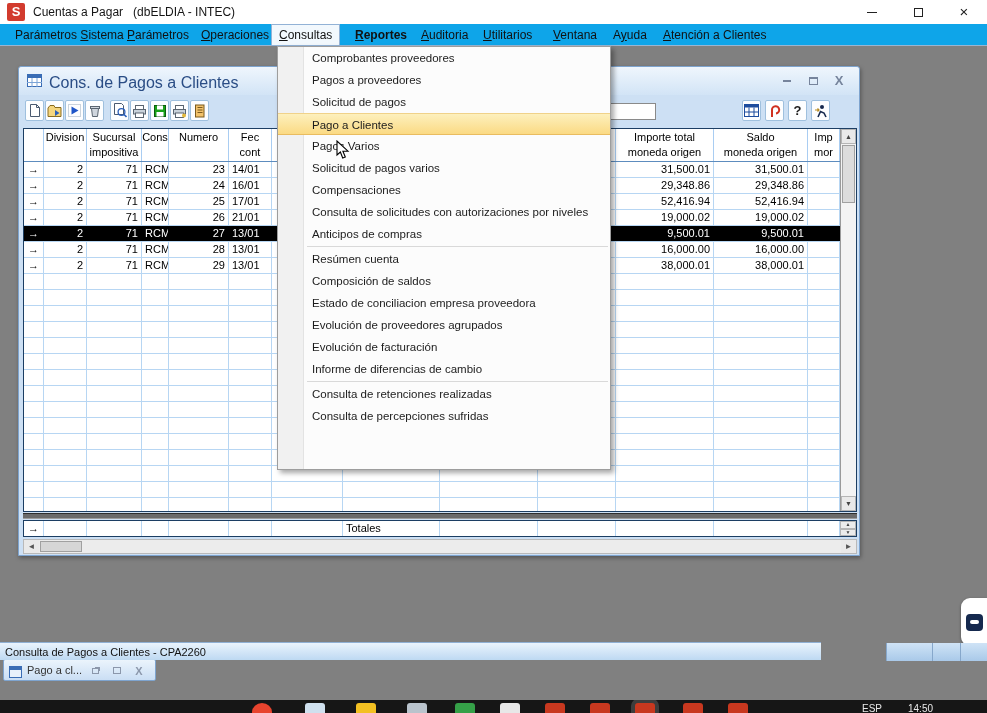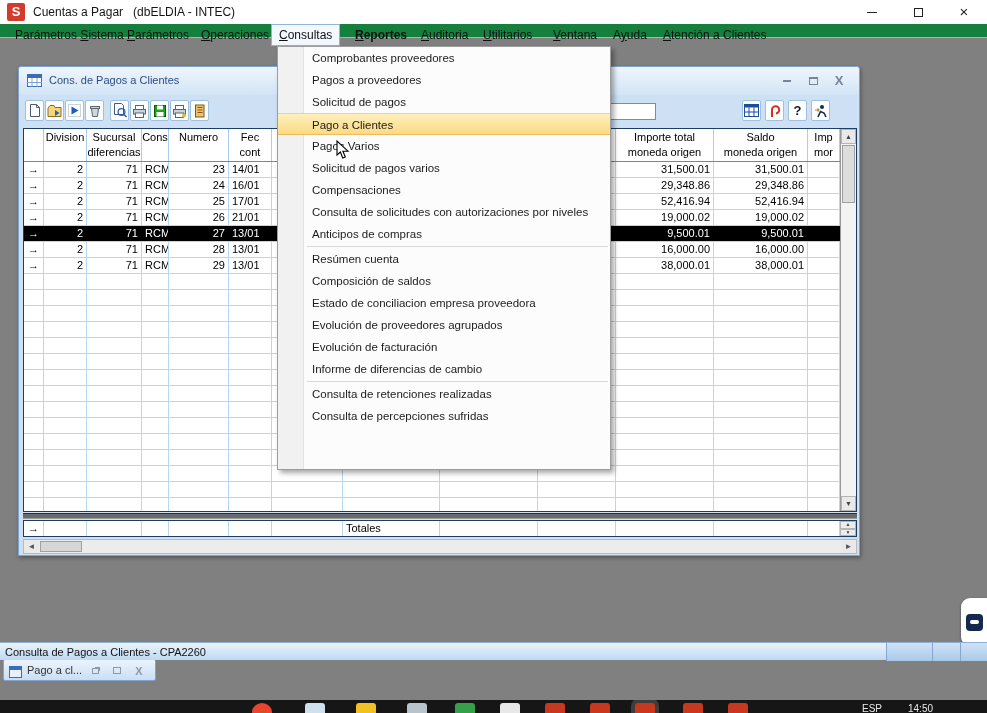--- a/index.html
+++ b/index.html
@@ -12,35 +12,35 @@
   .app-icon{position:absolute;left:7px;top:3px;width:18px;height:18px;background:#d23b2e;
             color:#fff;font-weight:bold;font-size:13px;text-align:center;line-height:18px;border-radius:2px}
   .title-text{position:absolute;left:33px;top:5px;font-size:12px;color:#151515;white-space:pre}
   .win-controls{position:absolute;right:0;top:0;height:24px;display:flex}
   .wc{width:46px;height:24px;display:flex;align-items:center;justify-content:center;color:#222}
   .wc-min i{display:block;width:10px;border-top:1px solid #222}
   .wc-max i{display:block;width:9px;height:9px;border:1px solid #222}
   .wc-close{font-size:15px;line-height:24px}
 
   
-  .menubar{position:absolute;left:0;top:24px;width:987px;height:14px;background:#15803d;border-bottom:1px solid #99b5d2}
+  .menubar{position:absolute;left:0;top:24px;width:987px;height:22px;background:#0ea5e9;border-bottom:1px solid #99b5d2}
   .mb-item{position:absolute;top:1px;height:20px;line-height:20px;padding:0 7px;font-size:12px;color:#111;white-space:pre}
   .mb-item .accel{text-decoration:underline;white-space:pre}
   .mb-item.active{background:#f2f8fd;outline:1px solid #92b2d6}
 
   
   .mdi{position:absolute;left:0;top:46px;width:987px;height:636px;background:#808080}
 
   
   .child{position:absolute;left:18px;top:20px;width:842px;height:490px;background:#cde0f4;
          border:1px solid #7ea4cf;border-radius:3px 3px 0 0;box-shadow:1px 2px 4px rgba(0,0,0,.35)}
   .child-title{position:absolute;left:0;top:0;width:100%;height:28px;border-radius:3px 3px 0 0;
                background:linear-gradient(#eff6fd,#d2e4f6)}
   .child-title-icon{position:absolute;left:8px;top:6px}
-  .child-title-text{position:absolute;left:30px;top:7px;font-size:11px;color:#2a4d85}
+  .child-title-text{position:absolute;left:30px;top:7px;font-size:16px;color:#2a4d85}
   .cc{position:absolute;top:6px;width:20px;height:15px;display:flex;align-items:center;justify-content:center;color:#76849c}
   .cc-min i{display:block;width:8px;border-top:2px solid #76849c}
   .cc-max i{display:block;width:9px;height:8px;border:1px solid #76849c;border-top-width:2px}
   .cc-close{font-size:13px;font-weight:bold}
 
   
   .toolbar{position:absolute;left:0;top:28px;width:100%;height:33px}
   .tb{position:absolute;top:5px;width:19px;height:21px;background:#fdfeff;border:1px solid #9fc0de;border-radius:2px;
       display:flex;align-items:center;justify-content:center}
   .tb-input{position:absolute;left:545px;top:8px;width:92px;height:17px;background:#fff;border:1px solid #8a8a8a;
@@ -81,21 +81,21 @@
   .mwc-max i{display:block;width:8px;height:7px;border:1px solid #8b97ab}
   .mwc-close{font-size:11px;font-weight:bold}
 
   
   .tvtab{position:absolute;right:0;top:598px;width:26px;height:48px;background:#fff;border-radius:9px 0 0 9px;
          box-shadow:0 1px 3px rgba(0,0,0,.4);display:flex;align-items:center;justify-content:center}
   .tvicon{width:17px;height:17px;background:#15294e;border-radius:4px;display:flex;align-items:center;justify-content:center}
   .tvicon i{display:block;width:9px;height:4px;background:#fff;border-radius:2px}
 
   
-  .statusbar{position:absolute;left:0;top:642px;width:987px;height:18px;
+  .statusbar{position:absolute;left:0;top:642px;width:821px;height:18px;
              background:linear-gradient(#eaf4fd,#bed9f2);border-top:1px solid #8fb0d4}
   .status-text{position:absolute;left:5px;top:3px;font-size:11px;color:#111}
   .sseg{position:absolute;top:0;height:18px;background:linear-gradient(#cfe3f6,#a9c9e9);border-left:1px solid #86a7cb}
 
   
   .taskbar{position:absolute;left:0;top:700px;width:987px;height:13px;background:#161616;overflow:hidden}
   .chip{position:absolute;top:3px;width:20px;height:18px;border-radius:3px}
   .tray-text{position:absolute;top:3px;font-size:10px;color:#e8e8e8}
 
   
@@ -259,21 +259,21 @@
             <div class="hc" style="width: 20px;">
               <span></span>
               <span></span>
             </div>
             <div class="hc" style="width: 43px;">
               <span>Division</span>
               <span></span>
             </div>
             <div class="hc" style="width: 55px;">
               <span>Sucursal</span>
-              <span>diferencias</span>
+              <span>impositiva</span>
             </div>
             <div class="hc" style="width: 27px;">
               <span>Cons</span>
               <span></span>
             </div>
             <div class="hc" style="width: 60px;">
               <span>Numero</span>
               <span></span>
             </div>
             <div class="hc" style="width: 43px;">

